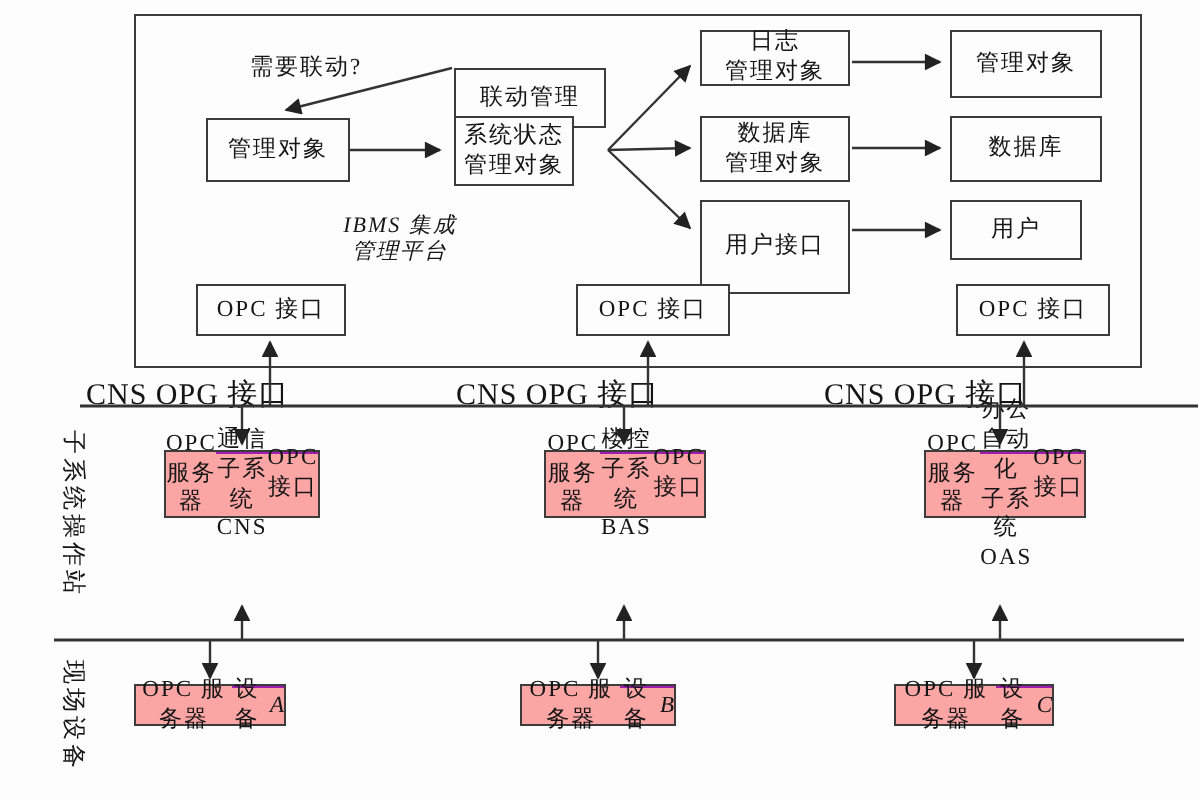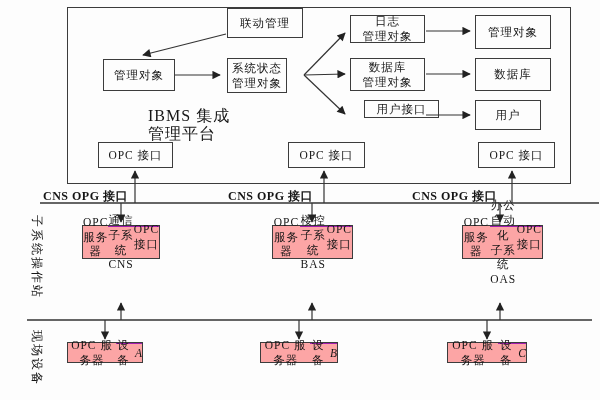--- a/index.html
+++ b/index.html
@@ -14,22 +14,22 @@
     position:absolute;border:1px solid #3c3c3c;background:#fdfdfd;
     display:flex;align-items:center;justify-content:center;text-align:center;
     font-size:11.5px;line-height:1.3;letter-spacing:1px;white-space:pre-line;z-index:2;
   }
   .outer{
     position:absolute;border:1px solid #3c3c3c;background:transparent;z-index:1;
   }
   .lbl{
     position:absolute;font-size:11.5px;letter-spacing:1px;white-space:pre-line;z-index:2;
   }
-  .caption{text-align:left;line-height:1.15;font-size:16px;}
-  .bus-label{font-weight:bold;font-size:12px;letter-spacing:0.5px;}
+  .caption{text-align:center;line-height:1.15;font-size:11px;font-style:italic;}
+  .bus-label{font-weight:normal;font-size:15px;letter-spacing:0.5px;}
   .vlabel{
     position:absolute;font-size:12px;letter-spacing:2px;text-align:center;
     transform:rotate(90deg);z-index:2;line-height:16px;
   }
   .stack{
     position:absolute;border:1px solid #3c3c3c;background:#fca5a5;z-index:2;
     display:flex;
   }
   .stack .row{
     display:flex;align-items:center;justify-content:center;text-align:center;
@@ -80,32 +80,33 @@
 
     <line x1="105" y1="320" x2="105" y2="339" stroke="#333" stroke-width="1.2" marker-end="url(#ah)"></line>
     <line x1="299" y1="320" x2="299" y2="339" stroke="#333" stroke-width="1.2" marker-end="url(#ah)"></line>
     <line x1="487" y1="320" x2="487" y2="339" stroke="#333" stroke-width="1.2" marker-end="url(#ah)"></line>
   </svg>
 
   <div class="outer" style="left:67px;top:7px;width:504px;height:177px;"></div>
 
   <div class="lbl caption" style="left:148px;top:107px;width:104px;">IBMS 集成
 管理平台</div>
+  <div class="lbl" style="left:125px;top:26px;width:70px;">需要联动?</div>
 
-  <div class="bx" style="left:227px;top:8px;width:76px;height:30px;">联动管理</div>
+  <div class="bx" style="left:227px;top:34px;width:76px;height:30px;">联动管理</div>
   <div class="bx" style="left:103px;top:59px;width:72px;height:32px;">管理对象</div>
   <div class="bx" style="left:227px;top:58px;width:60px;height:35px;">系统状态
 管理对象</div>
   <div class="bx" style="left:350px;top:15px;width:75px;height:28px;">日志
 管理对象</div>
   <div class="bx" style="left:475px;top:15px;width:76px;height:34px;">管理对象</div>
   <div class="bx" style="left:350px;top:58px;width:75px;height:33px;">数据库
 管理对象</div>
   <div class="bx" style="left:475px;top:58px;width:76px;height:33px;">数据库</div>
-  <div class="bx" style="left:364px;top:100px;width:75px;height:18px;">用户接口</div>
+  <div class="bx" style="left:350px;top:100px;width:75px;height:47px;">用户接口</div>
   <div class="bx" style="left:475px;top:100px;width:66px;height:30px;">用户</div>
   <div class="bx" style="left:98px;top:142px;width:75px;height:26px;">OPC 接口</div>
   <div class="bx" style="left:288px;top:142px;width:77px;height:26px;">OPC 接口</div>
   <div class="bx" style="left:478px;top:142px;width:77px;height:26px;">OPC 接口</div>
 
   <div class="lbl bus-label" style="left:43px;top:188px;">CNS OPG 接口</div>
   <div class="lbl bus-label" style="left:228px;top:188px;">CNS OPG 接口</div>
   <div class="lbl bus-label" style="left:412px;top:188px;">CNS OPG 接口</div>
 
   <div class="vlabel" style="left:-8px;top:249px;width:90px;height:16px;">子系统操作站</div>

